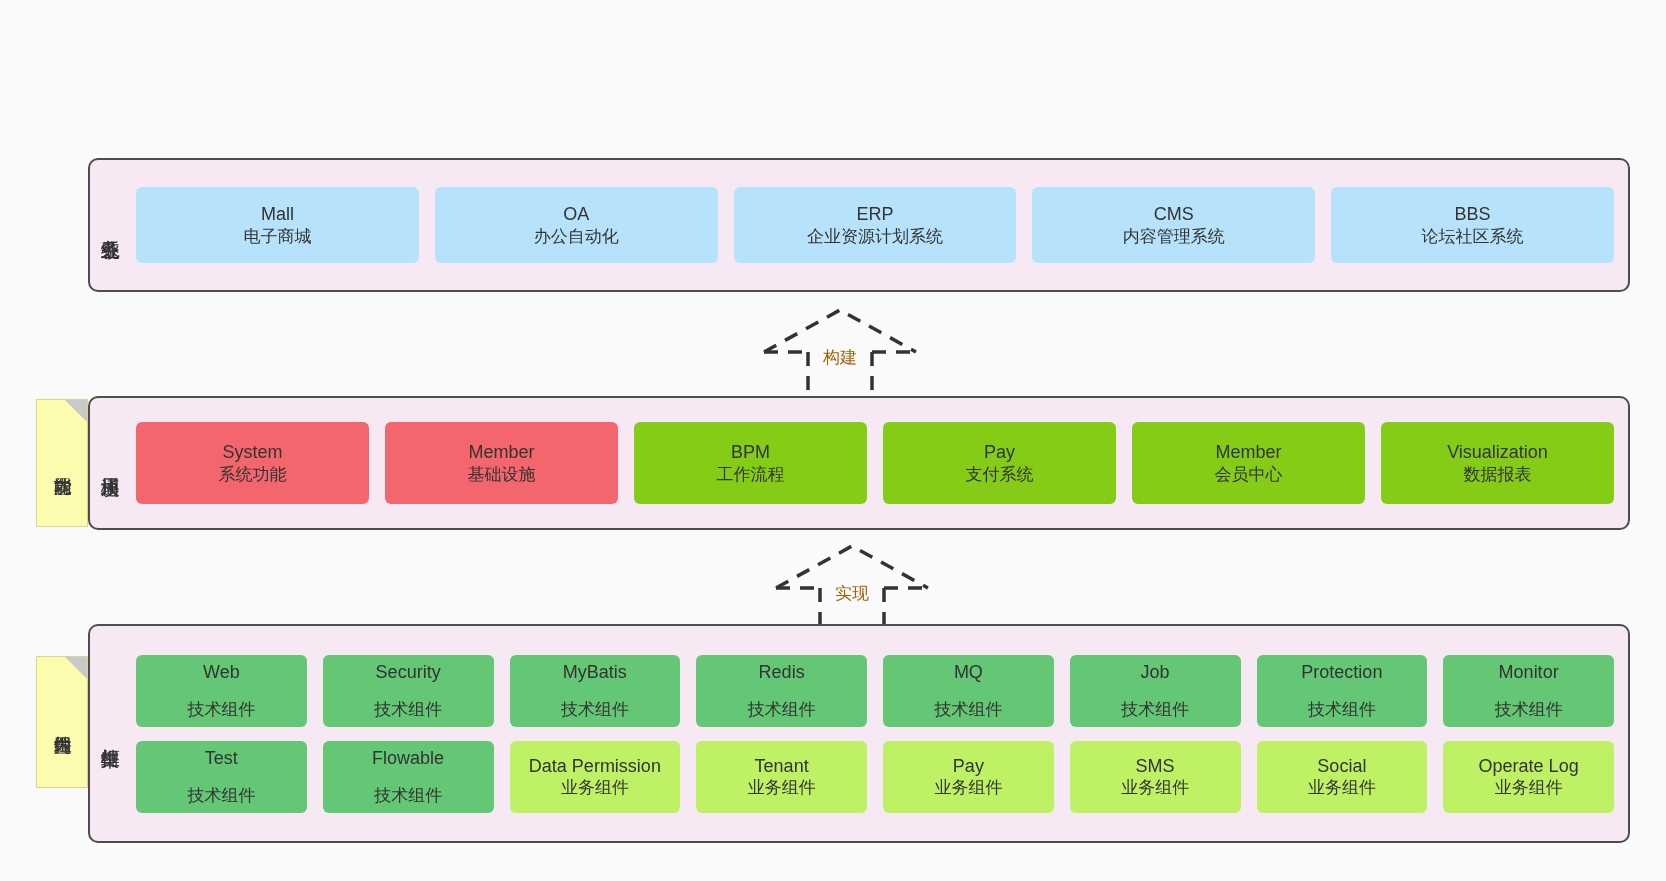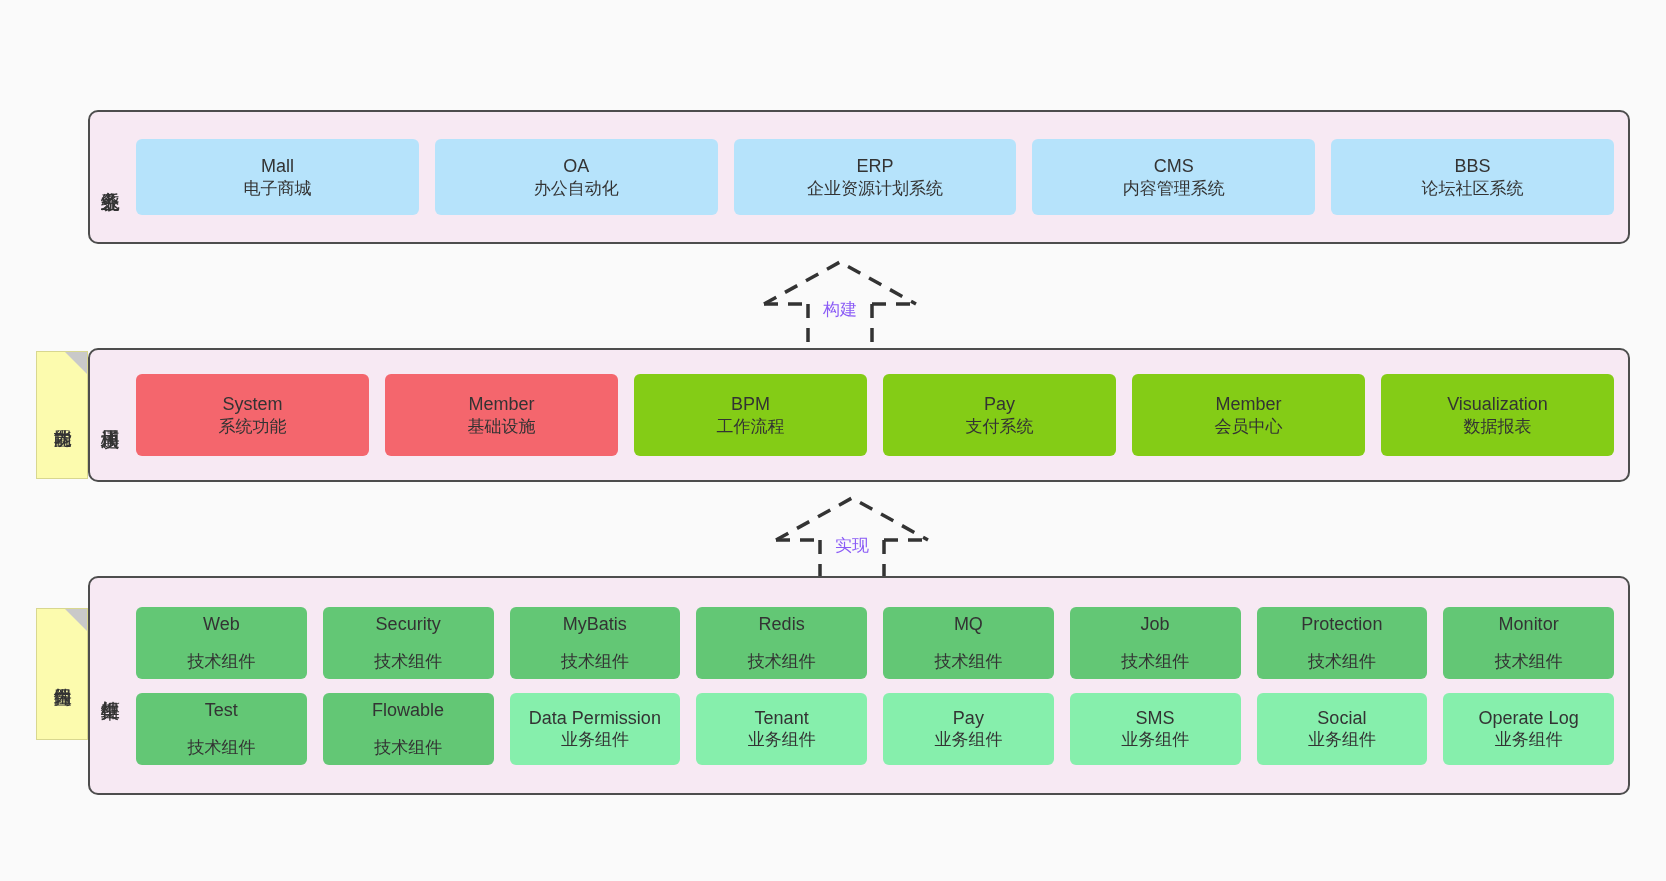--- a/index.html
+++ b/index.html
@@ -10,20 +10,21 @@
     overflow: hidden;
     font-family: "Liberation Sans", "DejaVu Sans", sans-serif;
     color: #333333;
   }
 
   #canvas {
     position: relative;
     width: 1666px;
     height: 735px;
     background: #fafafa;
+    margin-top: 48px;
   }
 
   
   .layer {
     position: absolute;
     background: #f7e9f3;
     border: 2px solid #4d4d4d;
     border-radius: 10px;
     display: flex;
     flex-direction: row;
@@ -76,21 +77,21 @@
     color: #333333;
   }
   .card .en { font-size: 18px; }
   .card .cn { font-size: 17px; }
 
   
   .c-blue        { background: #b6e3fb; }
   .c-red         { background: #f4666d; }
   .c-pink        { background: #84cc16; }
   .c-green-dark  { background: #63c775; gap: 16px; }
-  .c-green-light { background: #86efac; }
+  .c-green-light { background: #bef264; }
 
   .h-business { height: 76px; }
   .h-module   { height: 82px; }
   .h-comp     { height: 72px; }
 
   
   .note {
     position: absolute;
     width: 52px;
     background: #fcfbae;
@@ -121,21 +122,21 @@
     width: 160px;
     height: 92px;
   }
   .uml-arrow svg { display: block; overflow: visible; }
   .uml-label {
     position: absolute;
     left: 50%;
     transform: translateX(-50%);
     top: 42px;
     font-size: 17px;
-    color: #8b5cf6;
+    color: #a16207;
     background: #fafafa;
     padding: 0 2px;
     white-space: nowrap;
     user-select: none;
   }
 </style>
 </head>
 <body>
 
 <div id="canvas">

